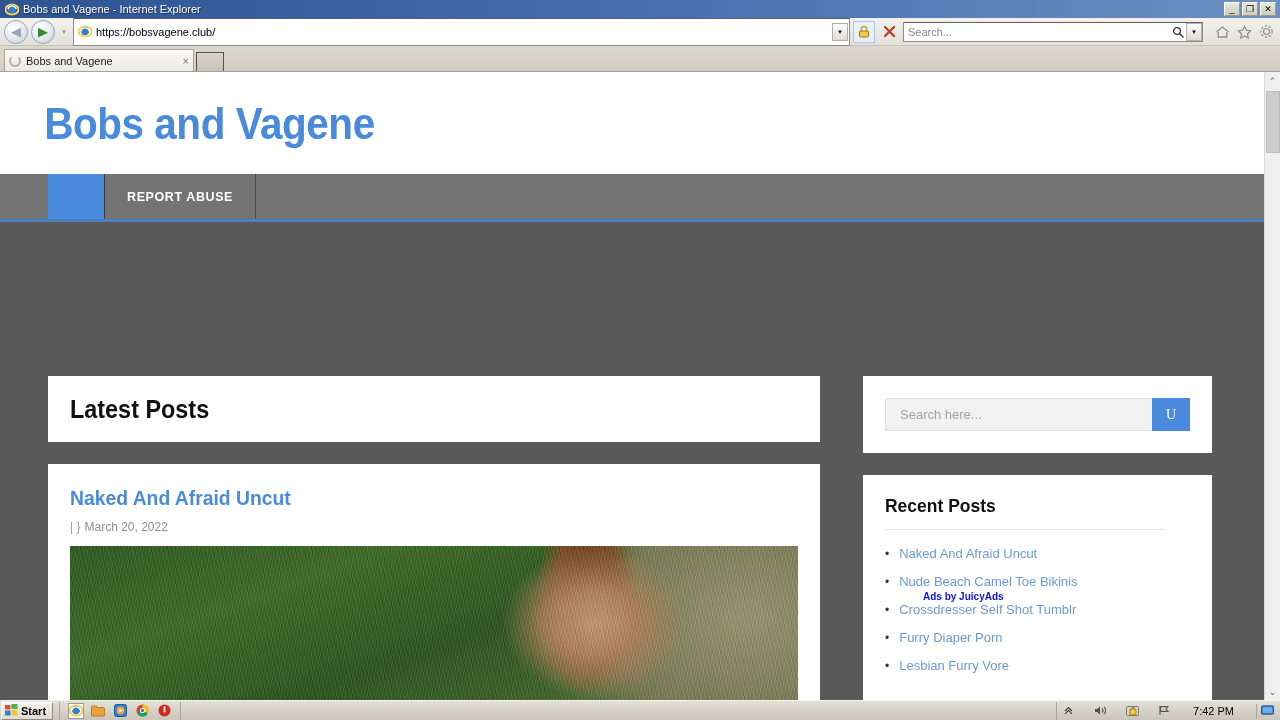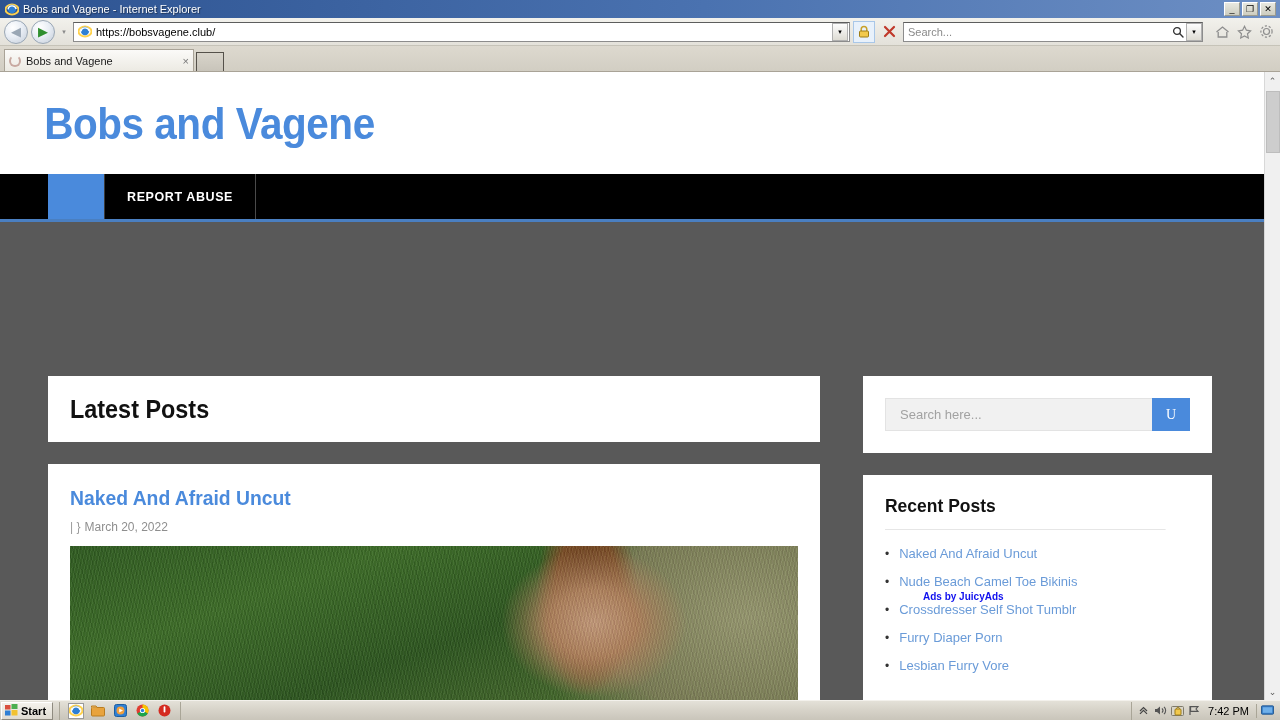--- a/index.html
+++ b/index.html
@@ -51,21 +51,21 @@
     display: flex; align-items: center; justify-content: center;
     font-size: 13px; line-height: 1;
   }
   .navbtn.back { color: #9aa7b5; }
   .navbtn.fwd  { color: #2f8f2f; }
   .navbtn-drop {
     width: 12px; height: 22px; display: flex; align-items: center;
     justify-content: center; font-size: 7px; color: #8a8a8a;
   }
   .addrbar {
-    flex: 1; height: 20px; background: #fff;
+    flex: 1; height: 28px; background: #fff;
     border: 1px solid #8c8c8c; border-top-color: #5d5d5d;
     display: flex; align-items: center; padding: 0 1px; min-width: 0; justify-content: center;
   }
   .addr-favicon { width: 16px; height: 16px; flex: 0 0 16px;
     display: flex; align-items: center; justify-content: center; margin: 0 3px 0 2px; }
   .addr-url { flex: 1; font-size: 11px; color: #000; white-space: nowrap;
     overflow: hidden; font-family: "Liberation Sans", sans-serif; }
   .addr-drop {
     width: 16px; height: 18px; border: 1px solid #b0b0b0;
     background: linear-gradient(180deg,#fdfdfd,#dedcd4);
@@ -117,21 +117,21 @@
 
   .site-header { background: #fff; height: 102px; }
   .site-title {
     color: #4a8adc; font-size: 44px; font-weight: bold;
     font-family: "Liberation Sans Narrow", "Liberation Sans", sans-serif;
     letter-spacing: -0.5px; padding: 27px 0 0 48px;
     transform: scaleX(.92); transform-origin: left center;
   }
 
   .nav-bar {
-    height: 48px; background: #000000; display: flex; align-items: stretch;
+    height: 48px; background: #737373; display: flex; align-items: stretch;
     border-bottom: 3px solid #4a7fc1; padding-left: 48px;
   }
   .nav-item {
     display: flex; align-items: center; padding: 0 22px;
     color: #fff; font-size: 12.5px; font-weight: bold; letter-spacing: .6px;
     font-family: "Liberation Sans Narrow", "Liberation Sans", sans-serif;
     border-right: 1px solid #4a4a4a;
   }
   .nav-item.home { background: #4a8adc; width: 57px; padding: 0; border-right-color:#3a3a3a;}
 
@@ -244,21 +244,21 @@
     border: 1px solid #8f8b80; border-top-color:#fff; border-left-color:#fff;
     font-size: 11px; font-weight: bold; color: #000;
   }
   .qlaunch { display: flex; align-items: center; gap: 6px; height: 18px;
     padding: 0 8px; margin-left: 6px; border-left: 1px solid #a9a597;
     border-right: 1px solid #a9a597; }
   .ql-item { width: 16px; height: 16px; display:flex; align-items:center; justify-content:center; }
   .ql-item.active { border: 1px solid #9a9a9a; background: #fff; }
   .tb-spacer { flex: 1; }
   .tray {
-    display: flex; align-items: center; gap: 3px; height: 18px;
+    display: flex; align-items: center; gap: 18px; height: 18px;
     padding: 0 4px; margin-right: 2px;
     border-left: 1px solid #a9a597;
   }
   .tray-icon { width: 14px; height: 14px; display: flex; align-items: center;
     justify-content: center; font-size: 11px; color: #444; }
   .tray-clock { font-size: 11px; color: #000; padding: 0 4px; }
   .show-desktop { width: 18px; height: 14px; display:flex; align-items:center;
     justify-content:center; border-left: 1px solid #a9a597; padding-left: 4px;}
 </style>
 </head>

